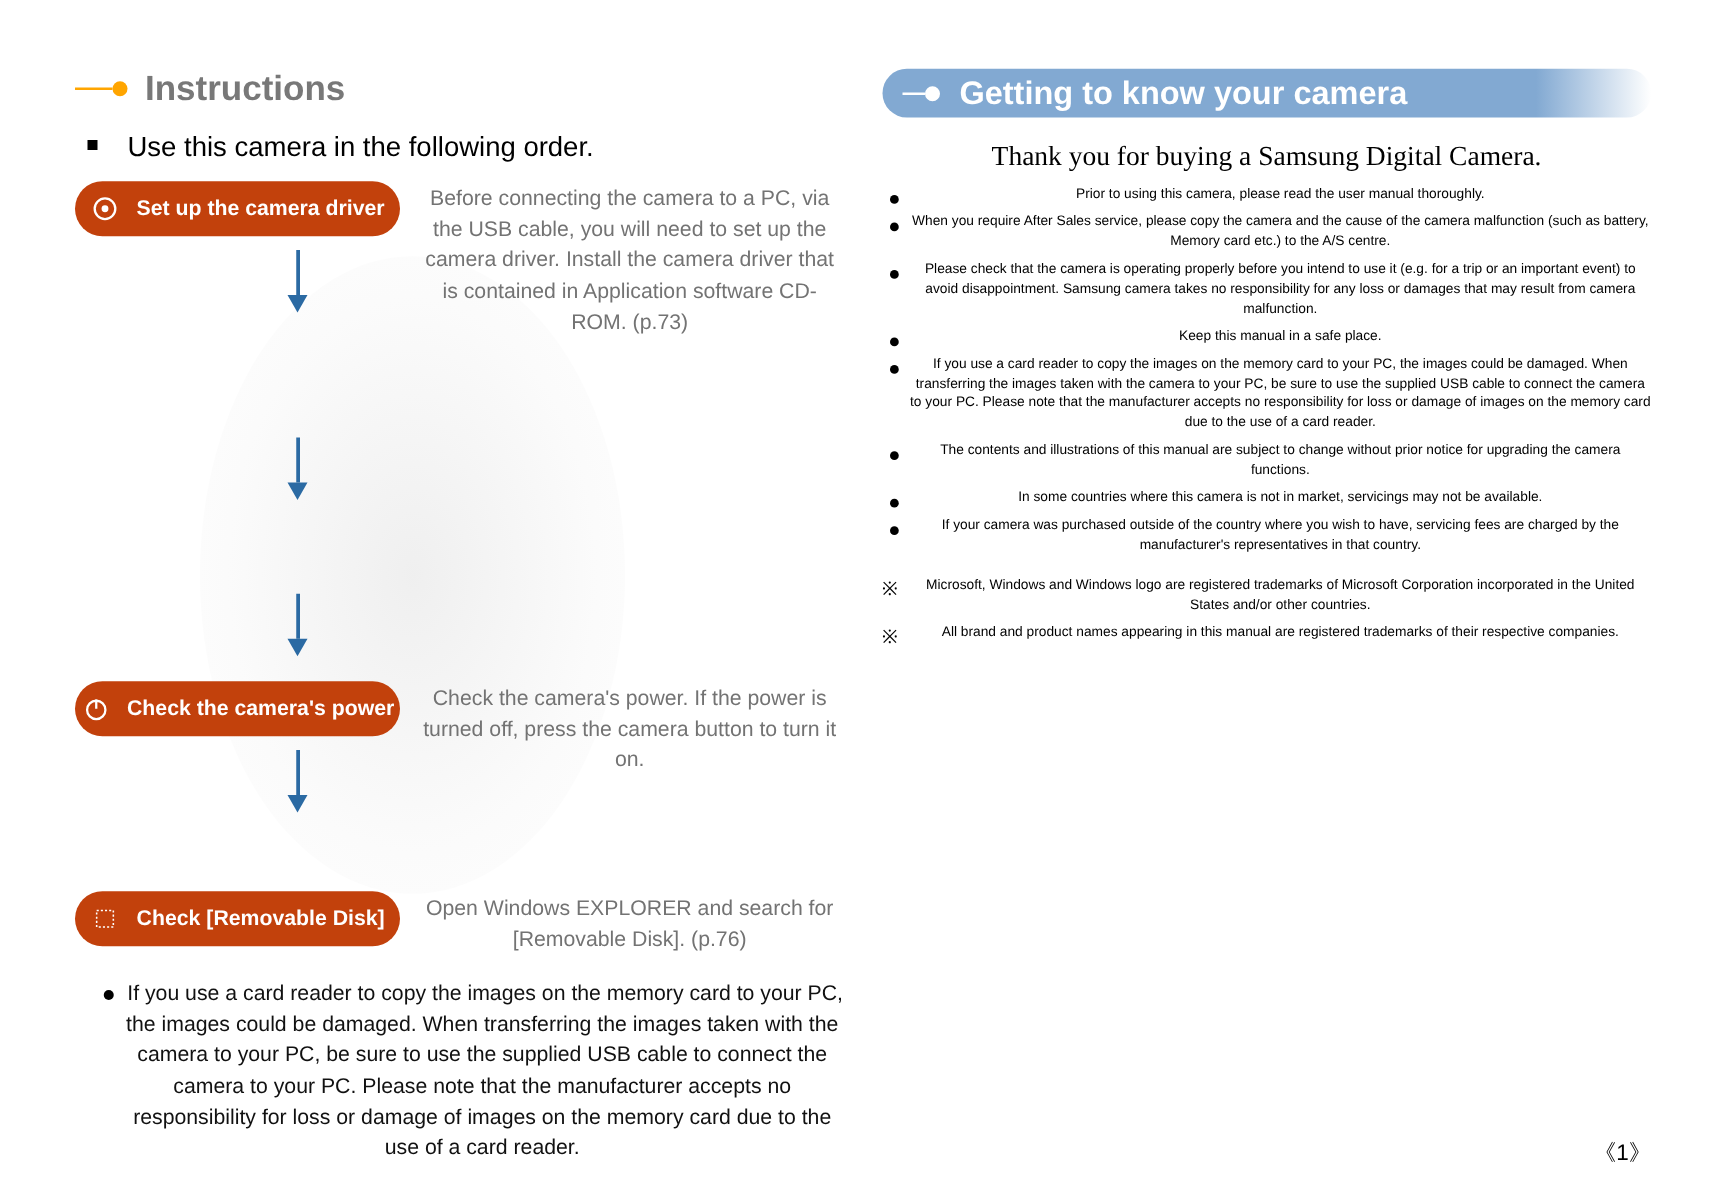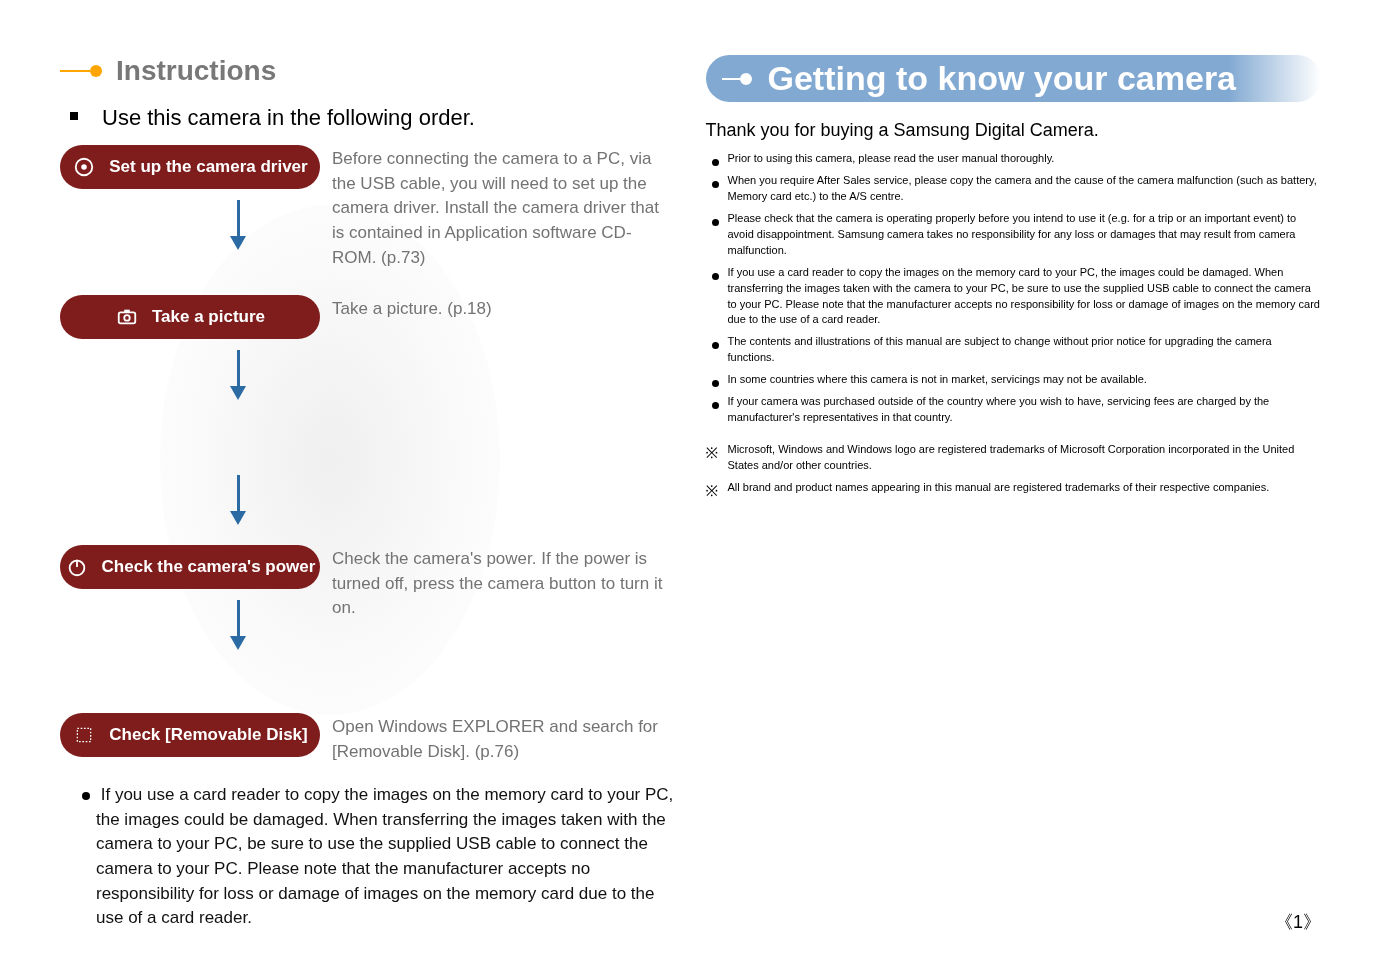--- a/index.html
+++ b/index.html
@@ -5,21 +5,21 @@
   * { margin: 0; padding: 0; box-sizing: border-box; }
   body {
     width: 1381px;
     height: 954px;
     background: #fff;
     font-family: Arial, Helvetica, sans-serif;
     color: #000;
     padding: 55px 60px 20px 60px;
     position: relative;
   }
-  .two-col { display: flex; gap: 30px; }
+  .two-col { display: flex; gap: 30px; text-align: center; }
   .col { flex: 1; min-width: 0; }
 
   
   .section-title {
     display: flex;
     align-items: center;
     margin-bottom: 18px;
   }
   .dot-stem {
     display: flex;
@@ -47,21 +47,21 @@
     border-radius: 30px 30px 30px 30px;
     padding: 4px 20px 4px 6px;
     position: relative;
   }
   .right .section-title .dot-stem {
     margin-left: 10px;
     margin-right: 16px;
   }
   .right .section-title .dot-stem .dot { background: #fff; border: 2px solid #fff; }
   .right .section-title .dot-stem .line { background: #fff; width: 18px; }
-  .right .section-title .txt { color: #fff; font-size: 34px; }
+  .right .section-title .txt { color: #fff; font-size: 26px; }
 
   .intro-line {
     font-size: 22px;
     margin: 0 0 14px 10px;
     display: flex;
     align-items: flex-start;
     gap: 24px;
   }
   .sq-bullet {
     display: inline-block;
@@ -91,21 +91,21 @@
   .step {
     position: absolute;
     display: flex;
     align-items: flex-start;
     gap: 12px;
     width: 100%;
   }
   .step .pill {
     width: 260px;
     height: 44px;
-    background: #7f1d1d;
+    background: #c2410c;
     border-radius: 22px;
     color: #fff;
     font-weight: bold;
     font-size: 17px;
     display: flex;
     align-items: center;
     justify-content: center;
     gap: 13px;
     flex-shrink: 0;
   }
@@ -151,22 +151,23 @@
     display: inline-block;
     width: 8px; height: 8px;
     border-radius: 50%;
     background: #000;
     margin-right: 6px;
     vertical-align: middle;
   }
 
   
   .right .thanks {
-    font-size: 18px;
+    font-size: 22px;
     margin-bottom: 10px;
+    font-family: Liberation Serif, serif;
   }
   .right ul.bullets {
     list-style: none;
     font-size: 11px;
     line-height: 1.45;
     margin-bottom: 16px;
   }
   .right ul.bullets li {
     padding-left: 22px;
     position: relative;
@@ -235,33 +236,20 @@
           </span>
           <span>Set up the camera driver</span>
         </div>
         <div class="desc">Before connecting the camera to a PC, via the USB cable, you will need to set up the camera driver. Install the camera driver that is contained in Application software CD-ROM. (p.73)</div>
       </div>
       <div class="arrow" style="top:55px">
           <div class="arrow-line"></div>
           <div class="arrow-head"></div>
         </div>
 
-      <div class="step" style="top:150px">
-        <div class="pill">
-          <span class="ico">
-            <svg viewBox="0 0 24 24" width="22" height="22">
-                <rect x="3" y="7" width="18" height="12" rx="2" fill="none" stroke="#fff" stroke-width="2"></rect>
-                <circle cx="12" cy="13" r="3" fill="none" stroke="#fff" stroke-width="2"></circle>
-                <rect x="9" y="4" width="6" height="3" fill="#fff"></rect>
-              </svg>
-          </span>
-          <span>Take a picture</span>
-        </div>
-        <div class="desc">Take a picture. (p.18)</div>
-      </div>
       <div class="arrow" style="top:205px">
           <div class="arrow-line"></div>
           <div class="arrow-head"></div>
         </div>
 
       <div class="arrow" style="top:330px">
           <div class="arrow-line"></div>
           <div class="arrow-head"></div>
         </div>
 
@@ -309,20 +297,21 @@
       </span>
       <span class="txt">Getting to know your camera</span>
     </div>
 
     <div class="thanks">Thank you for buying a Samsung Digital Camera.</div>
 
     <ul class="bullets">
       <li>Prior to using this camera, please read the user manual thoroughly.</li>
       <li>When you require After Sales service, please copy the camera and the cause of the camera malfunction (such as battery, Memory card etc.) to the A/S centre.</li>
       <li>Please check that the camera is operating properly before you intend to use it (e.g. for a trip or an important event) to avoid disappointment. Samsung camera takes no responsibility for any loss or damages that may result from camera malfunction.</li>
+      <li>Keep this manual in a safe place.</li>
       <li>If you use a card reader to copy the images on the memory card to your PC, the images could be damaged. When transferring the images taken with the camera to your PC, be sure to use the supplied USB cable to connect the camera to your PC. Please note that the manufacturer accepts no responsibility for loss or damage of images on the memory card due to the use of a card reader.</li>
       <li>The contents and illustrations of this manual are subject to change without prior notice for upgrading the camera functions.</li>
       <li>In some countries where this camera is not in market, servicings may not be available.</li>
       <li>If your camera was purchased outside of the country where you wish to have, servicing fees are charged by the manufacturer's representatives in that country.</li>
     </ul>
 
     <ul class="bullets asterisk">
       <li>Microsoft, Windows and Windows logo are registered trademarks of Microsoft Corporation incorporated in the United States and/or other countries.</li>
       <li>All brand and product names appearing in this manual are registered trademarks of their respective companies.</li>
     </ul>

